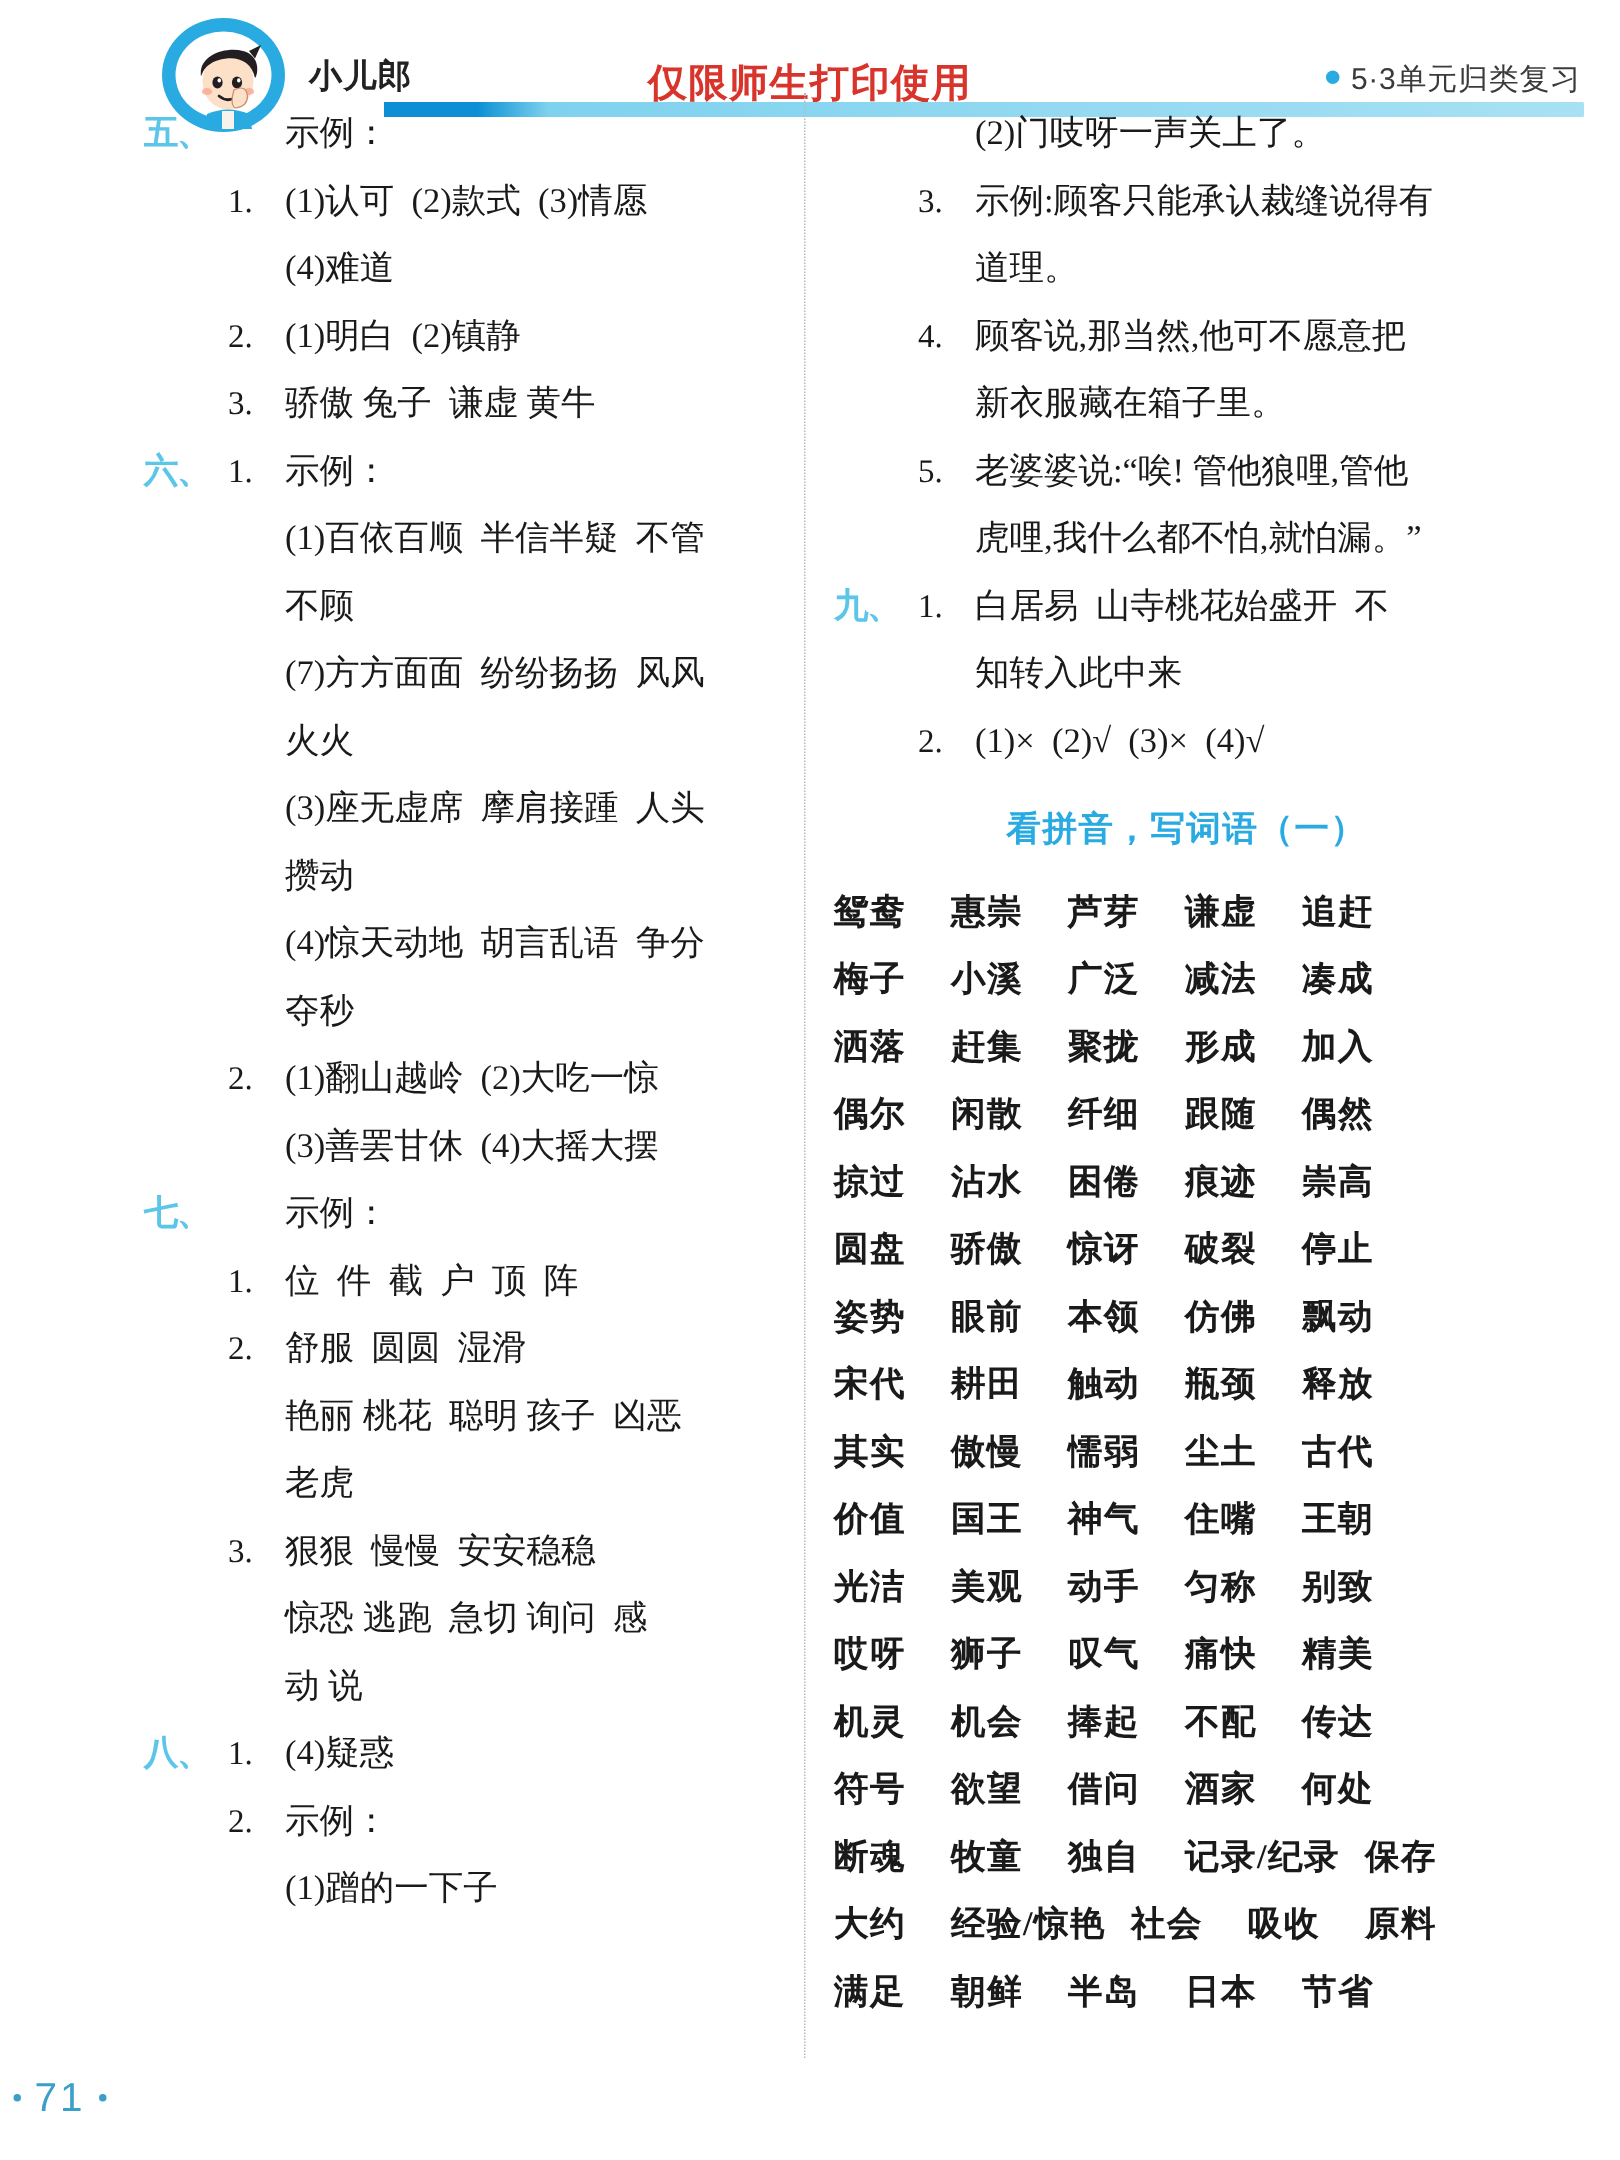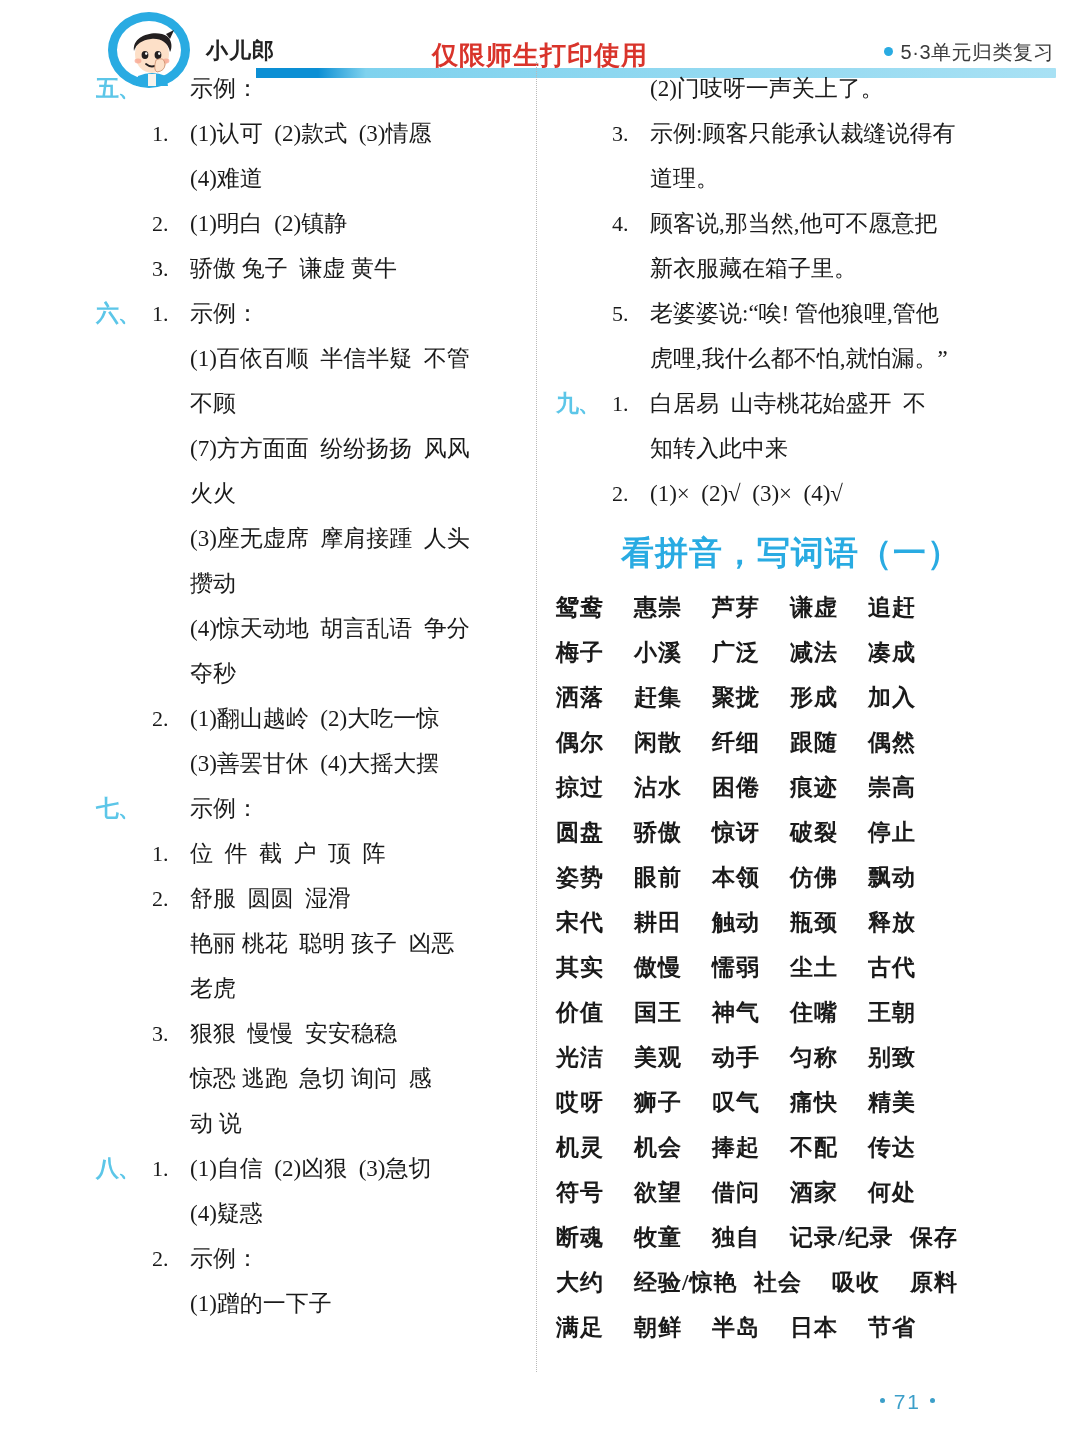--- a/index.html
+++ b/index.html
@@ -133,21 +133,21 @@
     flex: 1 1 auto;
   }
   .line {
     white-space: pre;
   }
 
   
   .grid-heading {
     text-align: center;
     font-family: "Liberation Sans", sans-serif;
-    font-size: 33px;
+    font-size: 23px;
     font-weight: 700;
     color: #29ABE2;
     letter-spacing: 1px;
     margin: 14px 0 10px 0;
   }
 
   
   .wgrid {
     margin-top: 2px;
     font-weight: bold;
@@ -164,23 +164,23 @@
     font-size: 23px;
     letter-spacing: 1px;
   }
   .wcell.wide { width: 120px; }
 
   
   .footer {
     position: absolute;
     left: 0; bottom: 26px;
     width: 944px;
-    text-align: right;
+    text-align: left;
     font-family: "Liberation Sans", sans-serif;
-    font-size: 21px;
+    font-size: 27px;
     color: #3C9FC9;
     letter-spacing: 2px;
   }
   .footer .fdot {
     display: inline-block;
     width: 5px; height: 5px;
     border-radius: 50%;
     background: #3C9FC9;
     vertical-align: 6px;
     margin: 0 9px;
@@ -308,21 +308,20 @@
       <div class="body">
         <div class="line">狠狠  慢慢  安安稳稳</div>
         <div class="line">惊恐 逃跑  急切 询问  感</div>
         <div class="line">动 说</div>
       </div>
     </div>
     <div class="blk">
       <div class="sec-num">八、</div>
       <div class="item-num">1.</div>
       <div class="body">
-        <div class="line">(1)自信  (2)凶狠  (3)急切</div>
         <div class="line">(4)疑惑</div>
       </div>
     </div>
     <div class="blk">
       <div class="sec-num empty"></div>
       <div class="item-num">2.</div>
       <div class="body">
         <div class="line">示例：</div>
         <div class="line">(1)蹭的一下子</div>
       </div>

